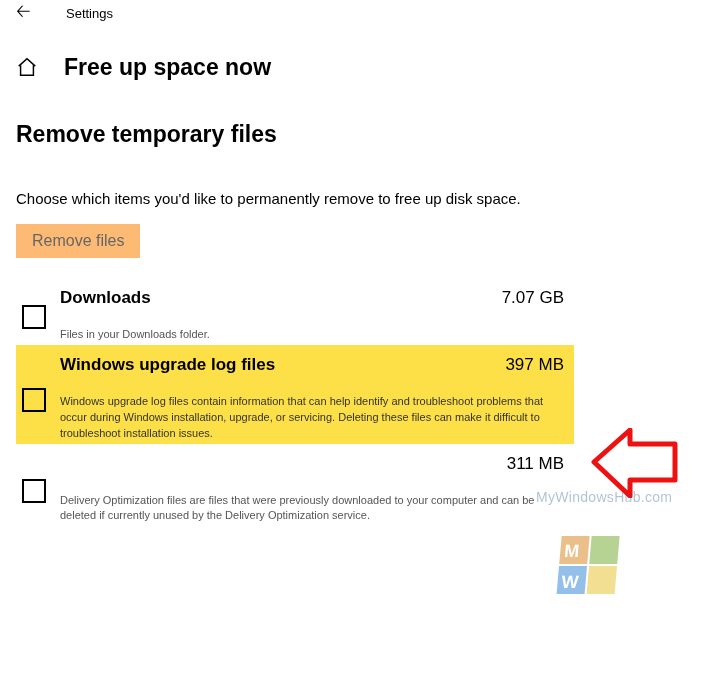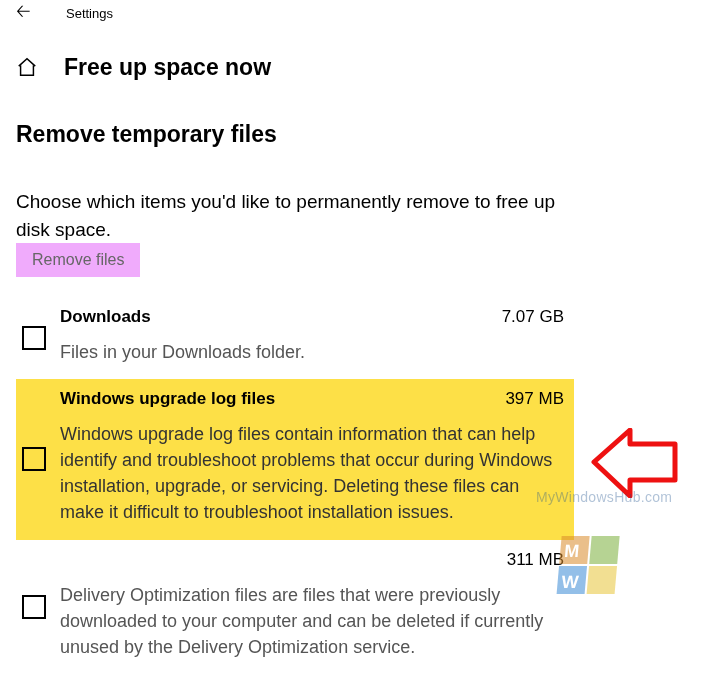--- a/index.html
+++ b/index.html
@@ -46,45 +46,45 @@
   .content {
     padding: 30px 16px 0 16px;
     max-width: 590px;
   }
   .section-heading {
     font-size: 23px;
     font-weight: 600;
     margin-bottom: 40px;
   }
   .intro-text {
-    font-size: 19px;
-    margin-bottom: 0;
+    font-size: 15px;
+    margin-bottom: 14px;
     line-height: 1.45;
   }
   .action-row {
     display: flex;
     align-items: center;
     margin-bottom: 20px;
   }
   .remove-btn {
-    background: #f0abfc;
+    background: #fdba74;
     border: none;
     color: #666;
     font-size: 16px;
     padding: 8px 16px;
     cursor: default;
   }
   .total-selected {
     margin-left: auto;
     font-size: 17px;
     padding-right: 2px;
   }
   .item {
     display: flex;
-    padding: 10px 6px 14px 2px;
+    padding: 10px 6px 2px 2px;
     position: relative;
   }
   .item.selected {
     background: #fde047;
     align-items: center;
   }
   .checkbox {
     width: 24px;
     height: 24px;
     border: 2px solid #000;
@@ -104,24 +104,24 @@
     font-size: 17px;
     font-weight: 700;
   }
   .item-size {
     margin-left: auto;
     font-size: 17px;
     font-weight: 400;
     padding-right: 4px;
   }
   .item-desc {
-    font-size: 18px;
+    font-size: 11px;
     color: #555;
     line-height: 1.45;
-    margin-top: 12px;
+    margin-top: 19px;
   }
   .item.selected .item-desc { color: #333; }
 
   
   .red-arrow {
     position: absolute;
     left: 590px;
     top: 428px;
     pointer-events: none;
   }

